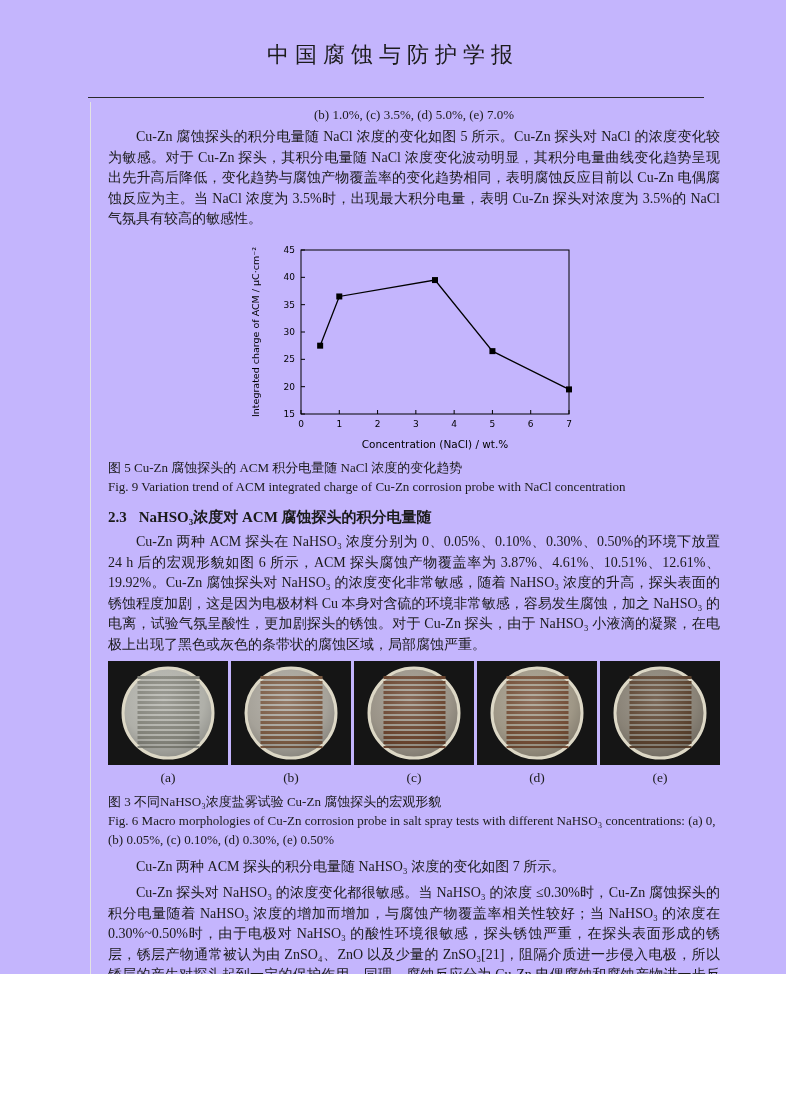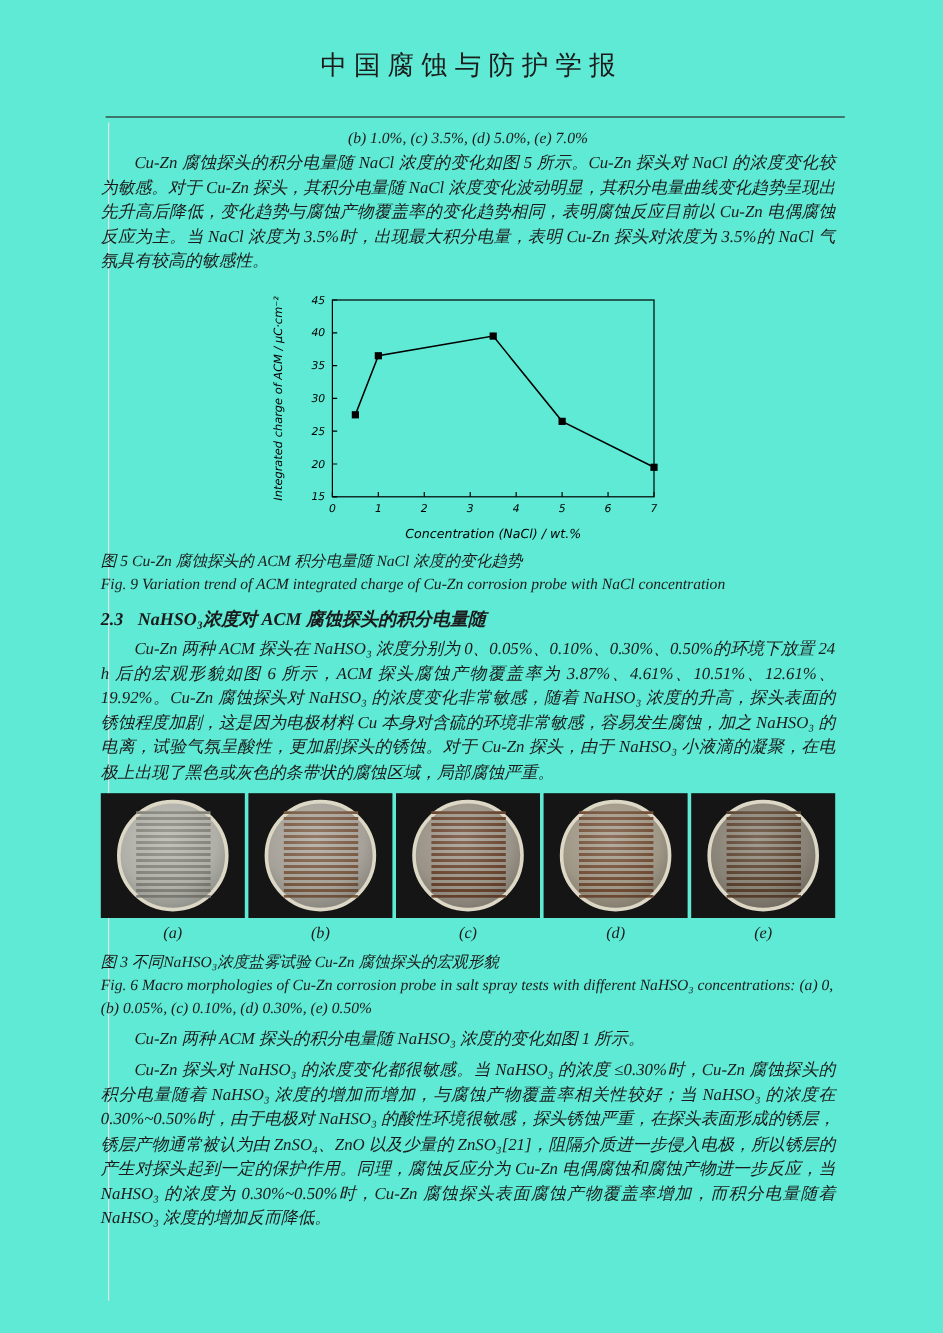--- a/index.html
+++ b/index.html
@@ -1,21 +1,21 @@
 <!DOCTYPE html>
 <html><head>
 <meta charset="utf-8">
 <style>
   * { margin: 0; padding: 0; box-sizing: border-box; }
   html, body { background: #ffffff; }
   .page {
     position: relative;
     width: 786px;
-    height: 1111px;
-    background: #5eead4;
+    height: 974px;
+    background: #c4b5fd;
     font-family: "Liberation Serif", "DejaVu Serif", serif;
     color: #1b1b1b;
     overflow: hidden;
   }
   .journal-title-cn {
     padding-top: 40px;
     text-align: center;
     font-size: 22px;
     letter-spacing: 6px;
   }
@@ -36,26 +36,25 @@
     position: absolute;
     left: 90px;
     top: 102px;
     width: 1px;
     height: 982px;
     background: #e3e3e3;
   }
   .content {
     position: absolute;
     top: 106px;
-    left: 84px;
+    left: 108px;
     width: 612px;
     font-size: 14px;
     line-height: 20.5px;
     text-align: justify;
-    font-style: italic;
   }
   .top-caption {
     text-align: center;
     font-size: 13px;
     line-height: 18px;
     margin-bottom: 3px;
   }
   .para { text-indent: 2em; }
   .chart-wrap {
     display: flex;
@@ -213,18 +212,18 @@
       <span>(a)</span>
       <span>(b)</span>
       <span>(c)</span>
       <span>(d)</span>
       <span>(e)</span>
     </div>
 
     <div class="fig-caption fig6-captions">图 3 不同NaHSO₃浓度盐雾试验 Cu-Zn 腐蚀探头的宏观形貌</div>
     <div class="fig-caption">Fig. 6 Macro morphologies of Cu-Zn corrosion probe in salt spray tests with different NaHSO₃ concentrations: (a) 0, (b) 0.05%, (c) 0.10%, (d) 0.30%, (e) 0.50%</div>
 
-    <p class="para mt8">Cu-Zn 两种 ACM 探头的积分电量随 NaHSO₃ 浓度的变化如图 1 所示。</p>
+    <p class="para mt8">Cu-Zn 两种 ACM 探头的积分电量随 NaHSO₃ 浓度的变化如图 7 所示。</p>
 
     <p class="para mt6">Cu-Zn 探头对 NaHSO₃ 的浓度变化都很敏感。当 NaHSO₃ 的浓度 ≤0.30%时，Cu-Zn 腐蚀探头的积分电量随着 NaHSO₃ 浓度的增加而增加，与腐蚀产物覆盖率相关性较好；当 NaHSO₃ 的浓度在 0.30%~0.50%时，由于电极对 NaHSO₃ 的酸性环境很敏感，探头锈蚀严重，在探头表面形成的锈层，锈层产物通常被认为由 ZnSO₄、ZnO 以及少量的 ZnSO₃[21]，阻隔介质进一步侵入电极，所以锈层的产生对探头起到一定的保护作用。同理，腐蚀反应分为 Cu-Zn 电偶腐蚀和腐蚀产物进一步反应，当 NaHSO₃ 的浓度为 0.30%~0.50%时，Cu-Zn 腐蚀探头表面腐蚀产物覆盖率增加，而积分电量随着 NaHSO₃ 浓度的增加反而降低。</p>
 
   </div>
 </div>
 
 </body></html>

